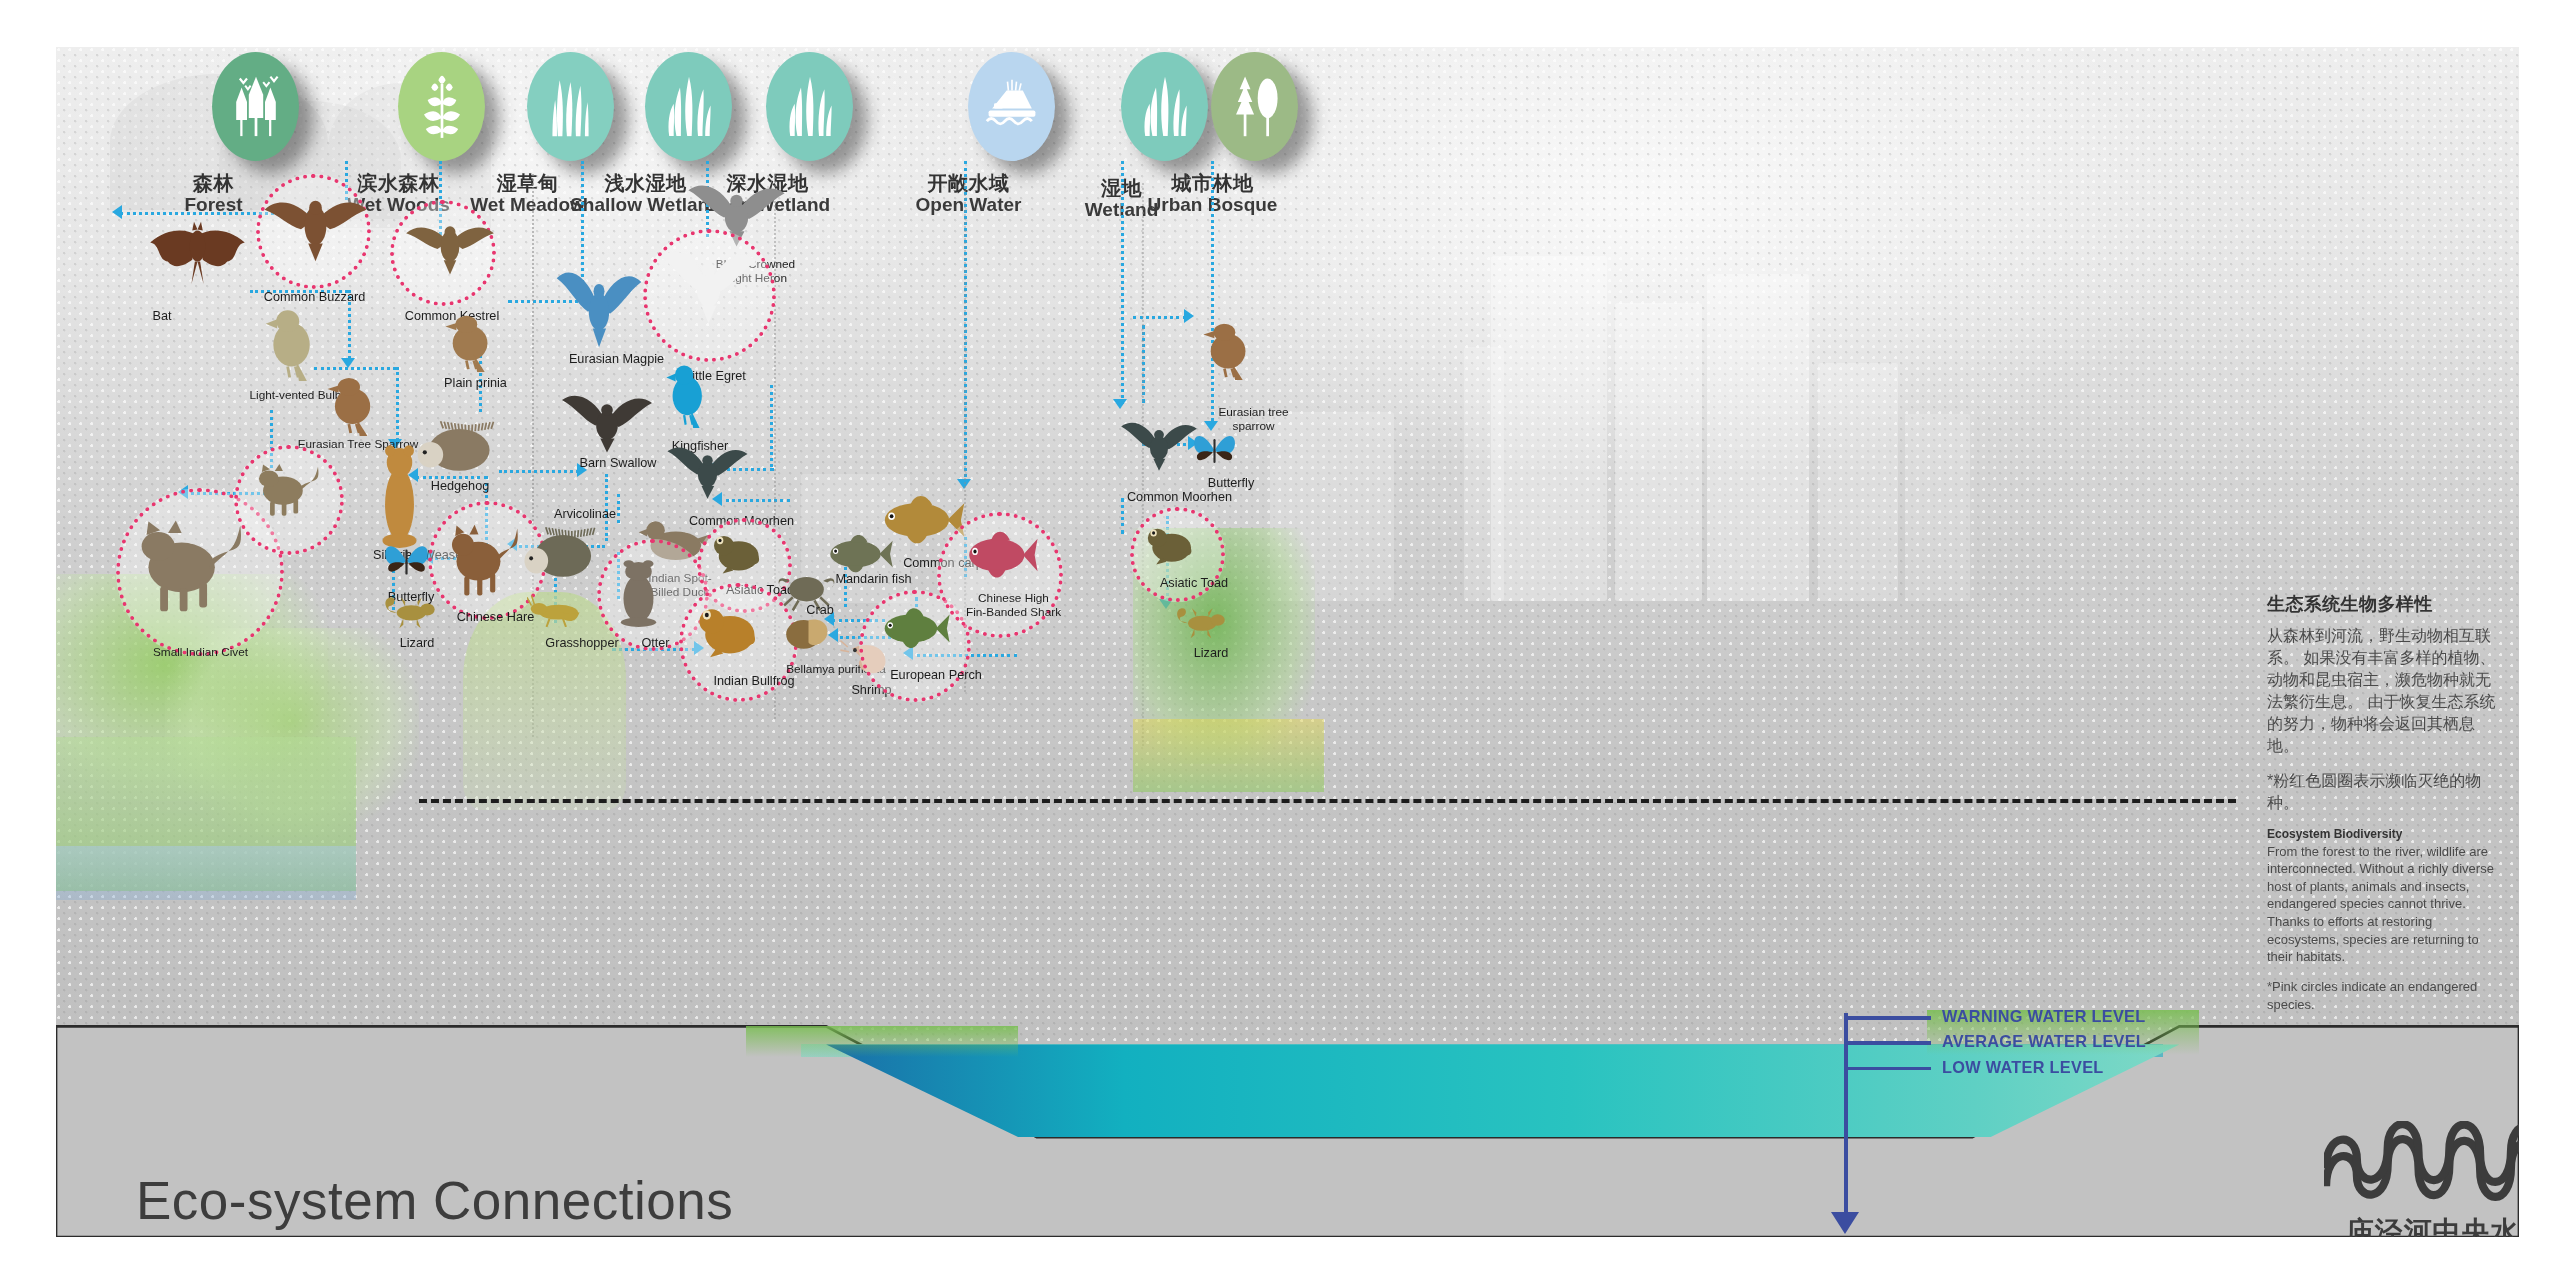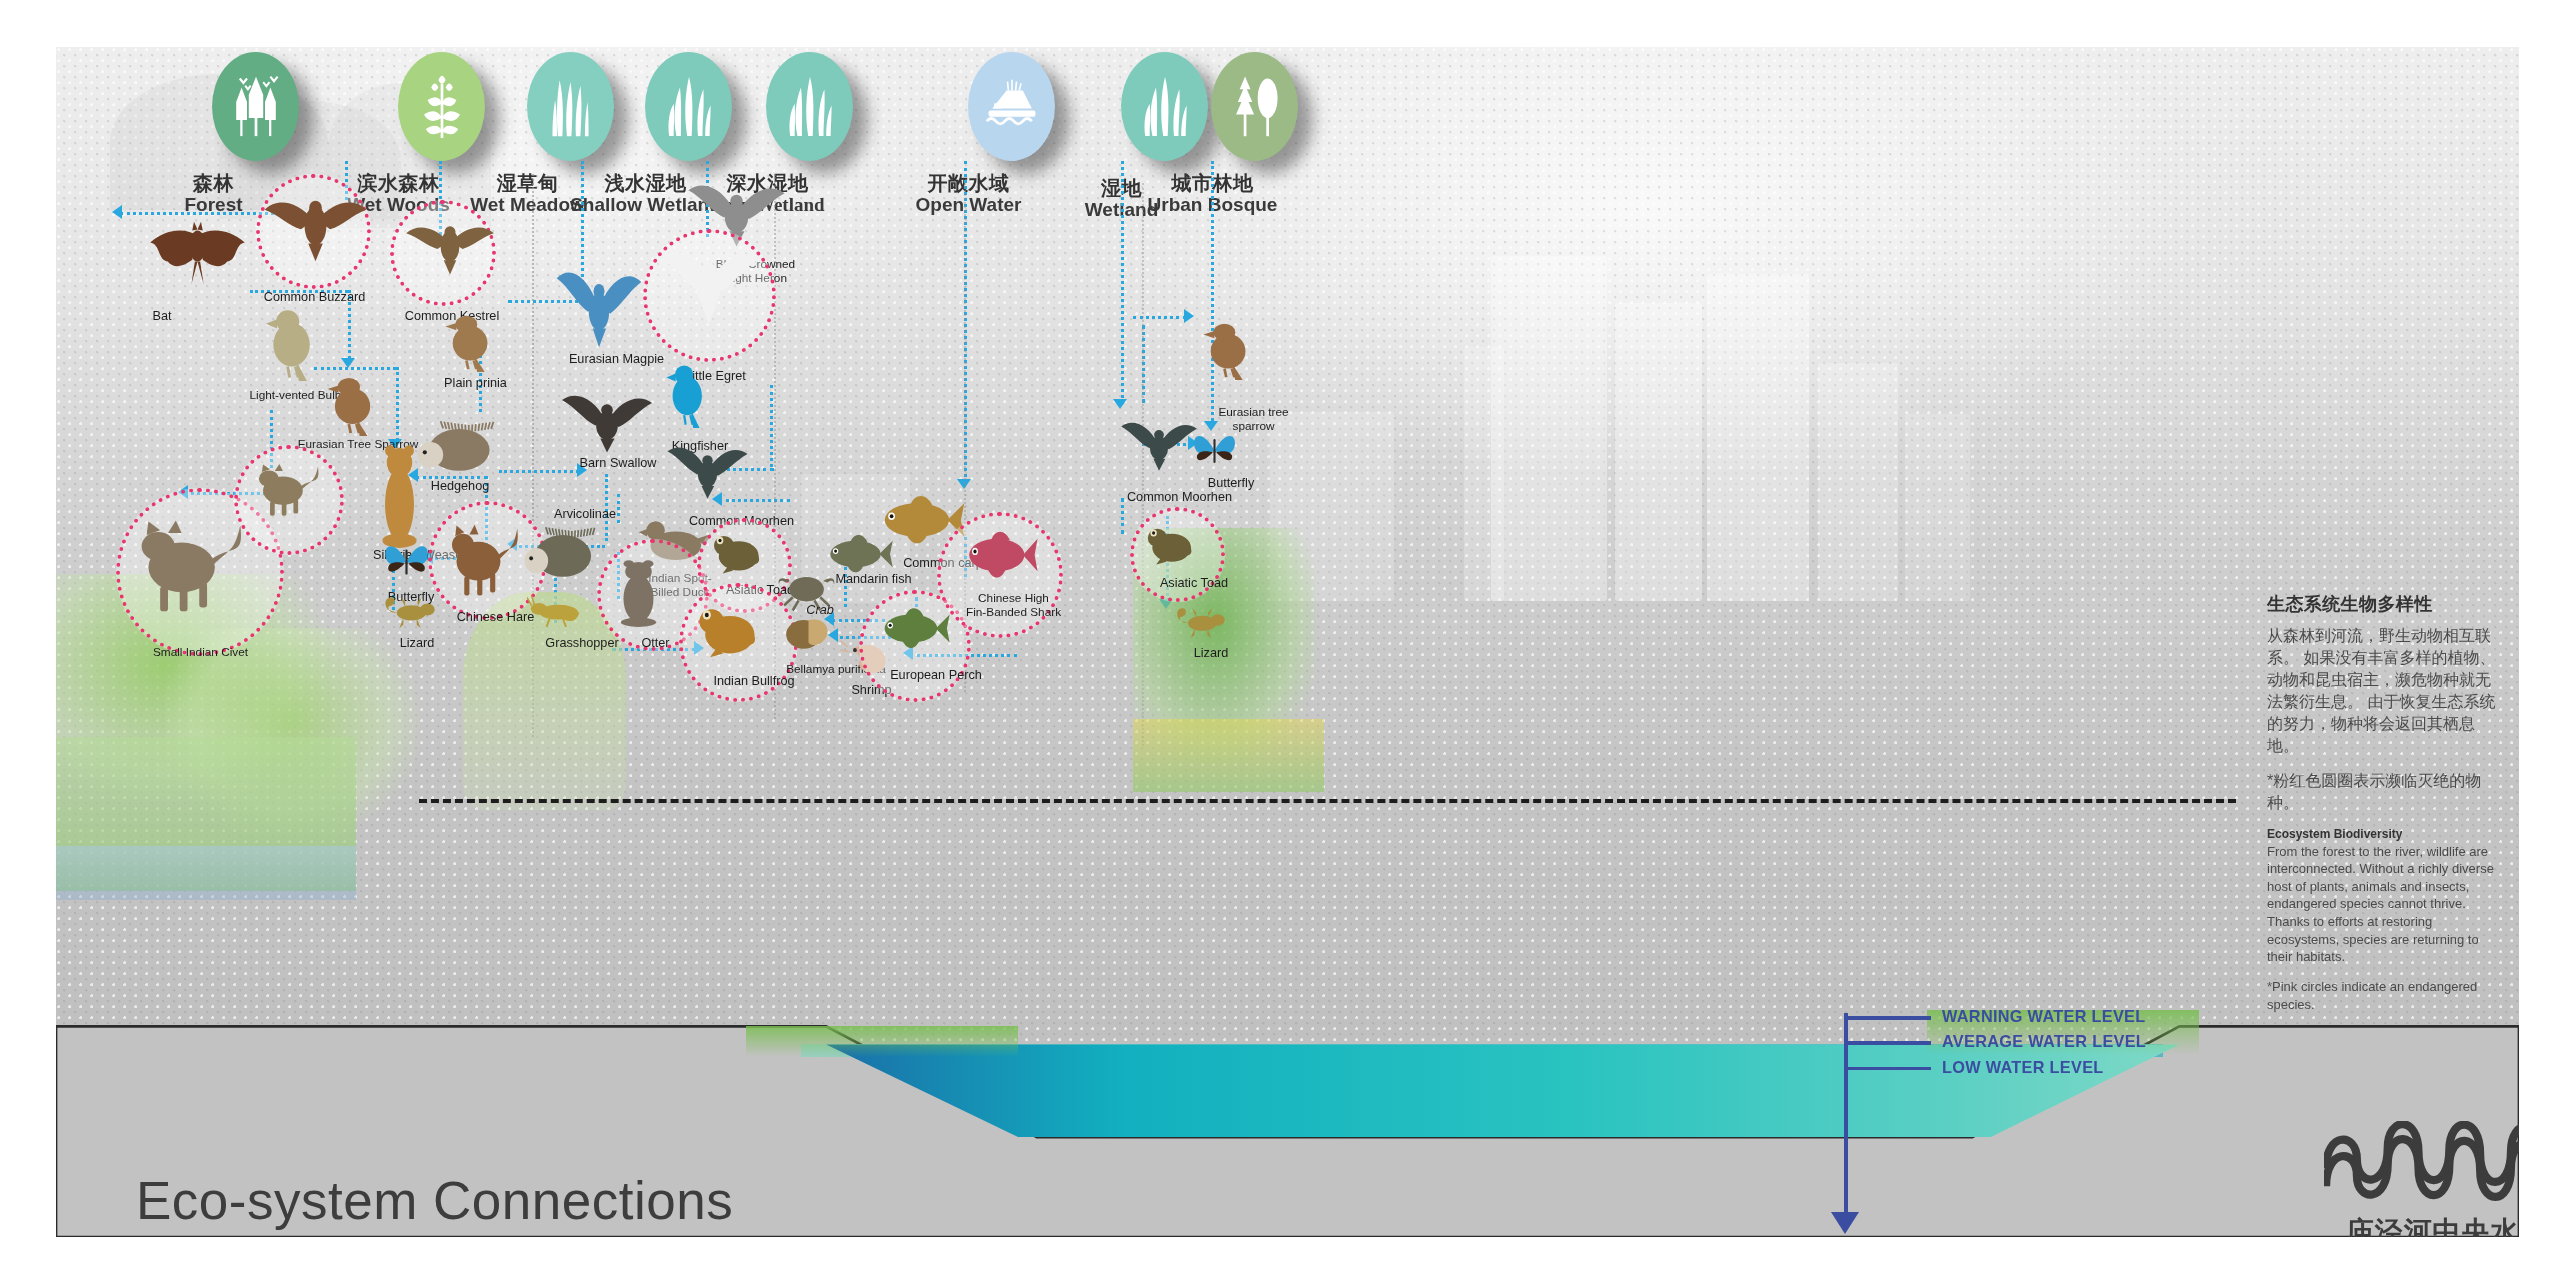--- a/index.html
+++ b/index.html
@@ -182,21 +182,21 @@
           <span><svg width="54" height="65" viewBox="0 0 60 72">
               <g fill="#fff">
                 <path d="M28,70 C24,44 26,22 30,4 C35,24 34,46 33,70 Z"></path>
                 <path d="M16,70 C12,50 14,30 20,16 C22,36 21,52 21,70 Z"></path>
                 <path d="M40,70 C38,50 41,30 46,18 C47,38 45,54 45,70 Z"></path>
                 <path d="M8,70 C6,56 8,42 13,34 C14,48 13,58 13,70 Z"></path>
                 <path d="M48,70 C48,56 50,44 54,36 C54,50 53,60 53,70 Z"></path>
               </g>
             </svg></span>
         </div>
-        <div class="hdr-label" style="left: 607px; top: 125px; font-family: Liberation Serif, serif;">
+        <div class="hdr-label" style="left: 607px; top: 125px;">
           <span class="cn">深水湿地</span>
           <span class="en">Deep Wetland</span>
         </div>
         <div class="hdr-icon" style="left: 912px; top: 5.4px; background: rgb(185, 214, 239);">
           <span><svg width="58" height="54" viewBox="0 0 64 60">
               <g fill="#fff">
                 <path d="M10,34 L26,14 L44,14 L54,34 Z"></path>
                 <rect x="6" y="36" width="52" height="7" rx="2"></rect>
                 <rect x="12" y="28" width="10" height="6" rx="1.5"></rect>
                 <g stroke="#fff" stroke-width="1.8">
@@ -688,21 +688,21 @@
               <path d="M22,22 C8,14 2,22 10,30 C4,26 8,18 16,24 Z"></path>
               <path d="M68,22 C82,14 88,22 80,30 C86,26 82,18 74,24 Z"></path>
               <g stroke="#6f6b56" stroke-width="3.4" fill="none">
                 <path d="M26,42 l-12,10"></path>
                 <path d="M34,46 l-8,12"></path>
                 <path d="M56,46 l8,12"></path>
                 <path d="M64,42 l12,10"></path>
               </g>
             </g>
           </svg></div>
-        <div class="sp-label" style="left: 714px; top: 556px; width: 100px; font-style: italic;">Crab</div>
+        <div class="sp-label" style="left: 714px; top: 556px; width: 100px;">Crab</div>
         <div class="sp" style="left: 727px; top: 565px; width: 51px; height: 40px;"><svg width="100%" height="100%" viewBox="0 0 64 50" preserveAspectRatio="none">
             <g fill="#8a6d3f">
               <ellipse cx="26" cy="28" rx="22" ry="18"></ellipse>
               <path d="M32,10 C50,6 60,18 54,32 C48,42 36,44 32,38 Z" fill="#c9a96f"></path>
             </g>
           </svg></div>
         <div class="sp-label sm" style="left: 689px; top: 616px; width: 182px;">Bellamya purificata</div>
         <div class="sp" style="left: 783px; top: 589px; width: 58px; height: 44px;"><svg width="100%" height="100%" viewBox="0 0 80 56" preserveAspectRatio="none">
             <g fill="#d8b49a">
               <path d="M18,16 C40,6 62,14 64,30 C66,46 48,52 34,44 C24,38 26,28 36,28 C44,28 44,36 38,36 C34,36 34,32 36,32"></path>

